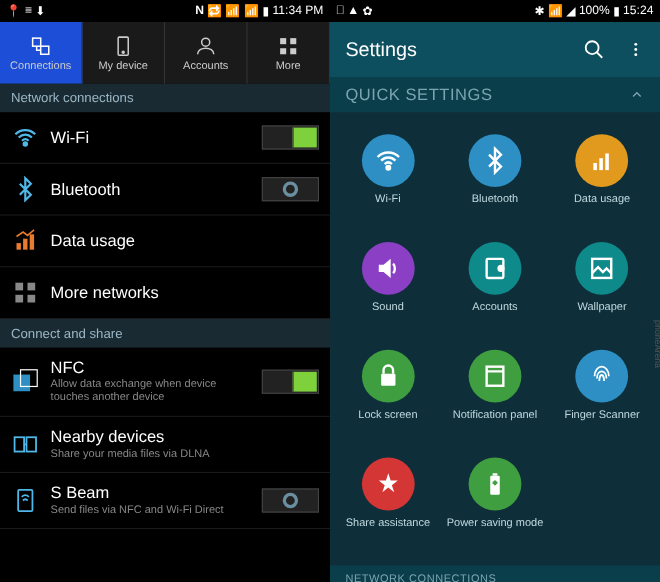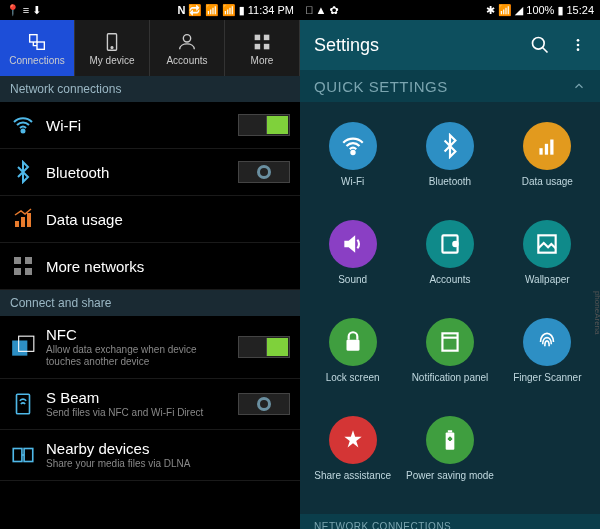--- a/index.html
+++ b/index.html
@@ -171,45 +171,45 @@
       <div class="sub">Allow data exchange when device touches another device</div>
     </div>
     <div class="toggle on">
         <div class="knob"></div>
       </div>
   </div>
 
   <div class="row">
     <div class="ico">
         <svg width="26" height="26" viewBox="0 0 24 24" fill="none" stroke="#4fb8e8" stroke-width="1.5">
-          <rect x="6" y="3" width="12" height="18" rx="1"></rect>
-          <path d="M9 9c2-2 4-2 6 0M10 12c1.5-1.5 2.5-1.5 4 0"></path>
-        </svg>
-      </div>
-    <div class="txt">
-      <div class="title">S Beam</div>
-      <div class="sub">Send files via NFC and Wi-Fi Direct</div>
-    </div>
-    <div class="toggle off">
-        <div class="knob"></div>
-      </div>
-  </div>
-
-  <div class="row">
-    <div class="ico">
-        <svg width="26" height="26" viewBox="0 0 24 24" fill="none" stroke="#4fb8e8" stroke-width="1.5">
           <rect x="3" y="6" width="8" height="12"></rect>
           <rect x="13" y="6" width="8" height="12"></rect>
           <path d="M11 12h2"></path>
         </svg>
       </div>
     <div class="txt">
       <div class="title">Nearby devices</div>
       <div class="sub">Share your media files via DLNA</div>
     </div>
+  </div>
+
+  <div class="row">
+    <div class="ico">
+        <svg width="26" height="26" viewBox="0 0 24 24" fill="none" stroke="#4fb8e8" stroke-width="1.5">
+          <rect x="6" y="3" width="12" height="18" rx="1"></rect>
+          <path d="M9 9c2-2 4-2 6 0M10 12c1.5-1.5 2.5-1.5 4 0"></path>
+        </svg>
+      </div>
+    <div class="txt">
+      <div class="title">S Beam</div>
+      <div class="sub">Send files via NFC and Wi-Fi Direct</div>
+    </div>
+    <div class="toggle off">
+        <div class="knob"></div>
+      </div>
   </div>
 </div>
 
 <div class="phone right">
   <div class="status">
     <div class="icons">
       <span>⎕</span>
       <span>▲</span>
       <span>✿</span>
     </div>

